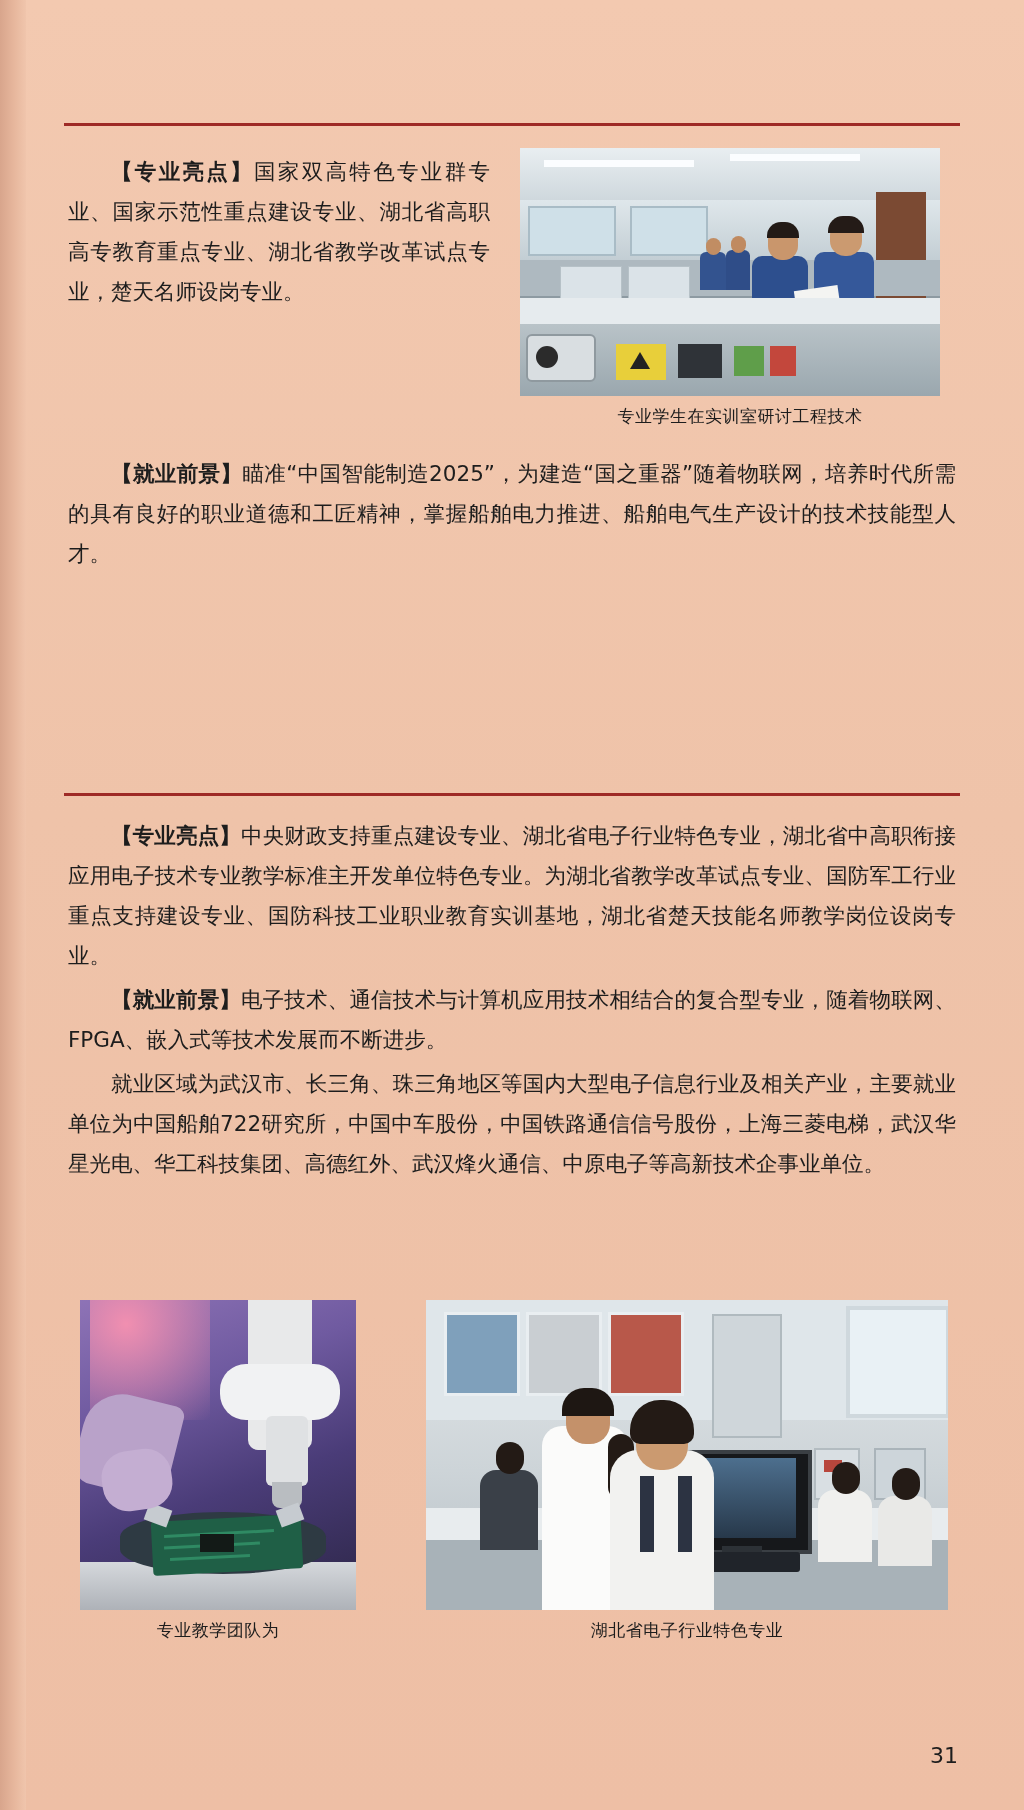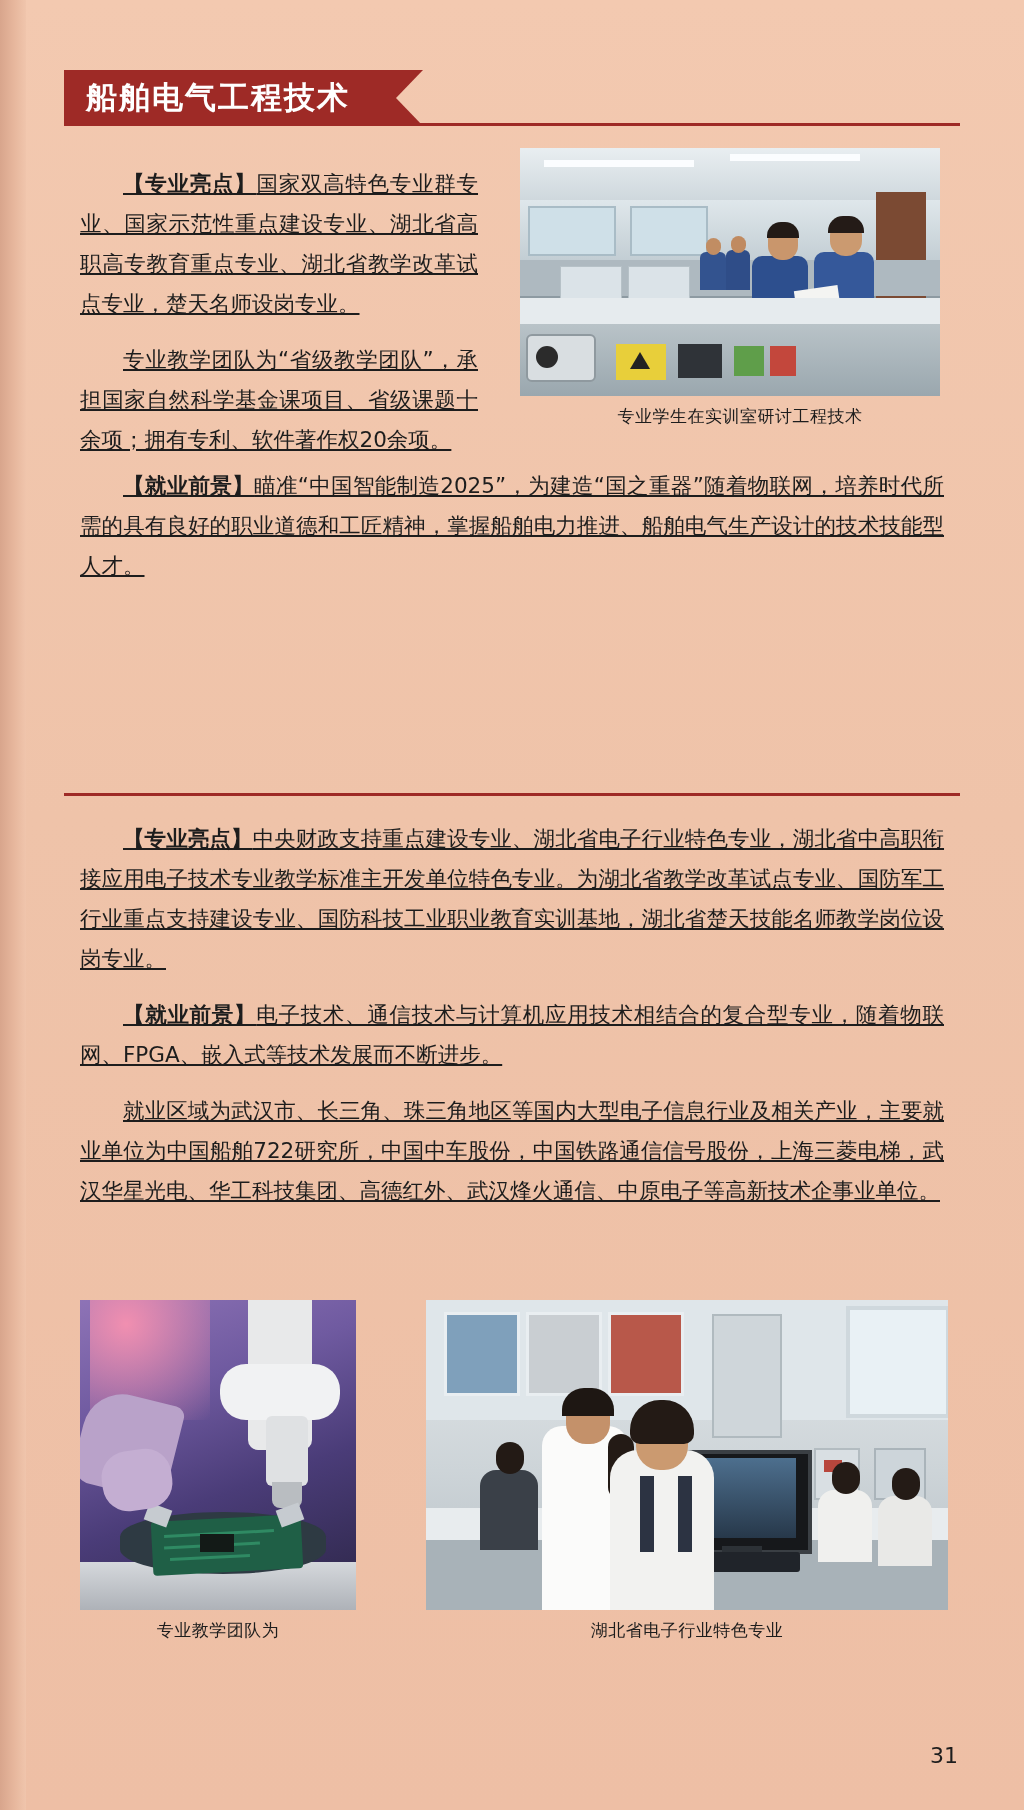--- a/index.html
+++ b/index.html
@@ -77,23 +77,22 @@
 
   
   .body-text {
     font-family: "DejaVu Sans", "Liberation Sans", sans-serif;
     font-size: 21.5px;
     line-height: 40px;
     color: #1d1d1d;
     text-align: justify;
   }
   .body-text p {
-    margin: 16px;
+    margin: 4px;
     text-indent: 2em;
-    text-decoration: underline;
   }
   .lead {
     font-weight: bold;
   }
 
   
   #section-ship { top: 70px; }
   #ship-body-top {
     position: absolute;
     left: 0;
@@ -222,21 +221,21 @@
   #photo-class .sit3h { left:466px; top:168px; width:28px; height:32px; border-radius:14px; background:#241b16; }
   #photo-class .eq1 { left:388px; top:148px; width:42px; height:48px; background:#d9dfe3; border:2px solid #b3bcc1; }
   #photo-class .eq2 { left:448px; top:148px; width:48px; height:48px; background:#cdd5da; border:2px solid #aab4ba; }
   #photo-class .eqred { left:398px; top:160px; width:18px; height:12px; background:#b8463c; }
 
   
   #section-elec { top: 740px; }
   #elec-body {
     position: absolute;
     left: 0;
-    top: 63px;
+    top: 72px;
     width: 896px;
   }
   #figs {
     position: absolute;
     left: 64px;
     top: 1300px;
     width: 896px;
   }
   #fig-micro {
     position: absolute;
@@ -259,27 +258,25 @@
   }
 </style>
 </head>
 <body>
 
 <div class="page">
   <div class="gutter"></div>
 
   <div class="section" id="section-ship" style="height:560px;">
     <div class="banner-wrap">
-      <div class="banner">船舶电气工程技术</div>
       <div class="banner-rule"></div>
     </div>
 
     <div class="body-text" id="ship-body-top">
       <p><span class="lead">【专业亮点】</span><span>国家双高特色专业群专业、国家示范性重点建设专业、湖北省高职高专教育重点专业、湖北省教学改革试点专业，楚天名师设岗专业。</span></p>
-      <p><span>专业教学团队为“省级教学团队”，承担国家自然科学基金课项目、省级课题十余项；拥有专利、软件著作权20余项。</span></p>
     </div>
 
     <div class="figure" id="ship-figure">
       <div class="photo" id="photo-lab1">
         <div class="ceil"></div>
           <div class="ceil-l1"></div>
           <div class="ceil-l2"></div>
         <div class="wall"></div>
           <div class="win1"></div>
           <div class="win2"></div>

